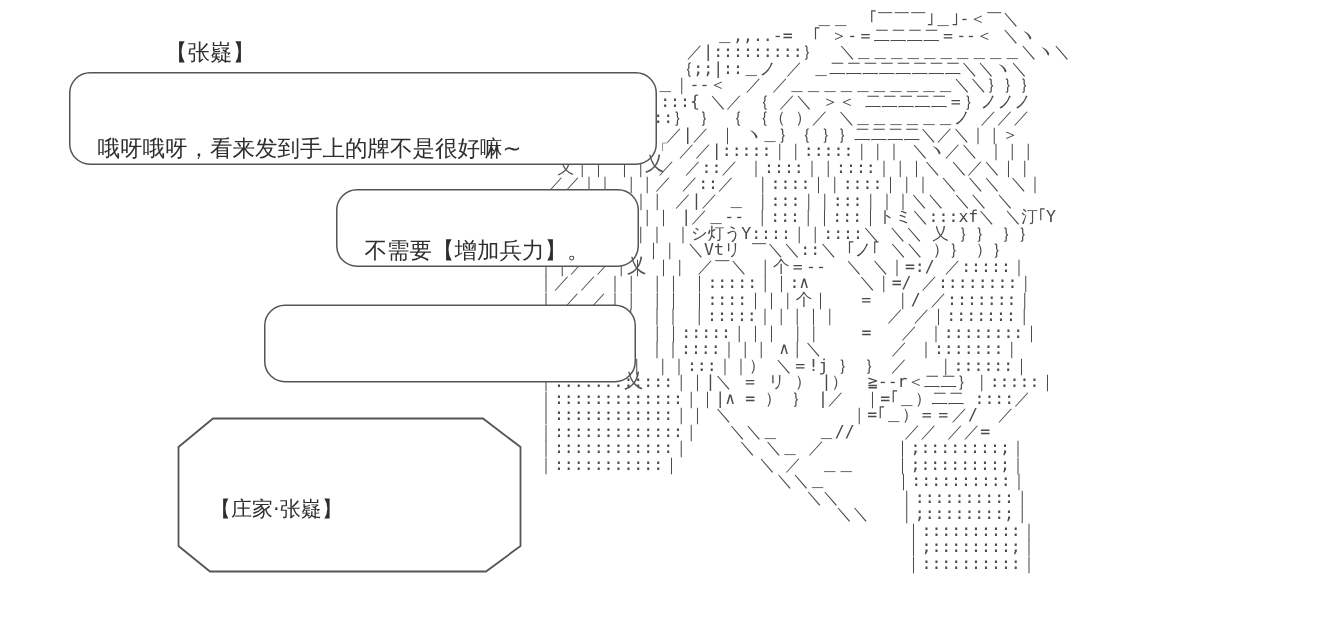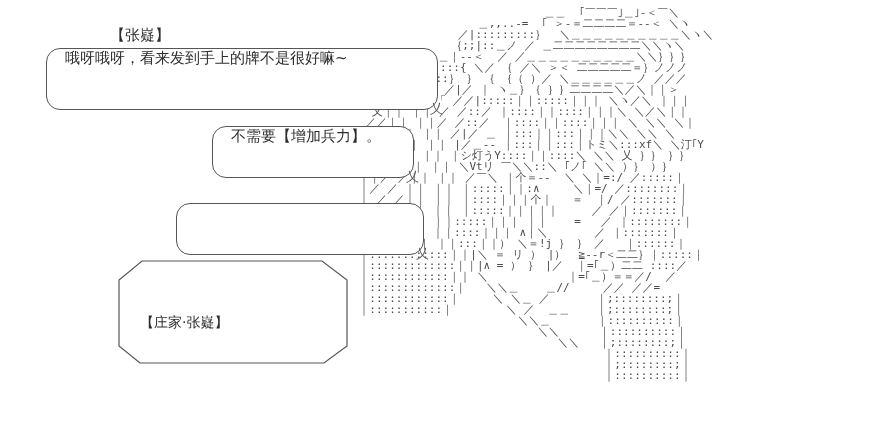--- a/index.html
+++ b/index.html
@@ -12,31 +12,31 @@
     font-family:"DejaVu Sans Mono",monospace;
     font-size:11px;line-height:11px;white-space:pre;
     color:#4a4a4a;letter-spacing:0;
   }
   .speaker{
     position:absolute;left:74px;top:26px;
     font-size:15px;font-weight:normal;color:#2e2e2e;margin-left:36px;
   }
   .bubble{
     position:absolute;border:1px solid #555;border-radius:14px 14px 14px 14px;
-    background:#fff;display:flex;align-items:flex-start;padding:0 18px;
+    background:#fff;display:flex;align-items:flex-end;padding:0 18px;
     font-size:15px;color:#2e2e2e;box-sizing:border-box;
   }
   .bubble .tail{
     position:absolute;right:-6px;bottom:-9px;font-size:13px;color:#555;
     background:transparent;
   }
   .bubble1{left:46px;top:48px;width:392px;height:62px;}
-  .bubble2{left:212px;top:126px;width:202px;height:52px;font-family:Liberation Mono, monospace;}
+  .bubble2{left:224px;top:126px;width:202px;height:52px;font-family:Liberation Mono, monospace;}
   .bubble3{left:176px;top:203px;width:248px;height:52px;}
-  .infobox{position:absolute;left:116px;top:258px;width:234px;height:108px;}
+  .infobox{position:absolute;left:116px;top:276px;width:234px;height:108px;}
   .infobox svg{position:absolute;left:0;top:0;}
   .infobox .lines{
     position:absolute;left:24px;top:12px;font-size:14px;line-height:21px;
     color:#2e2e2e;white-space:pre;
   }
 </style>
 </head>
 <body>
 
 <div id="stage">

